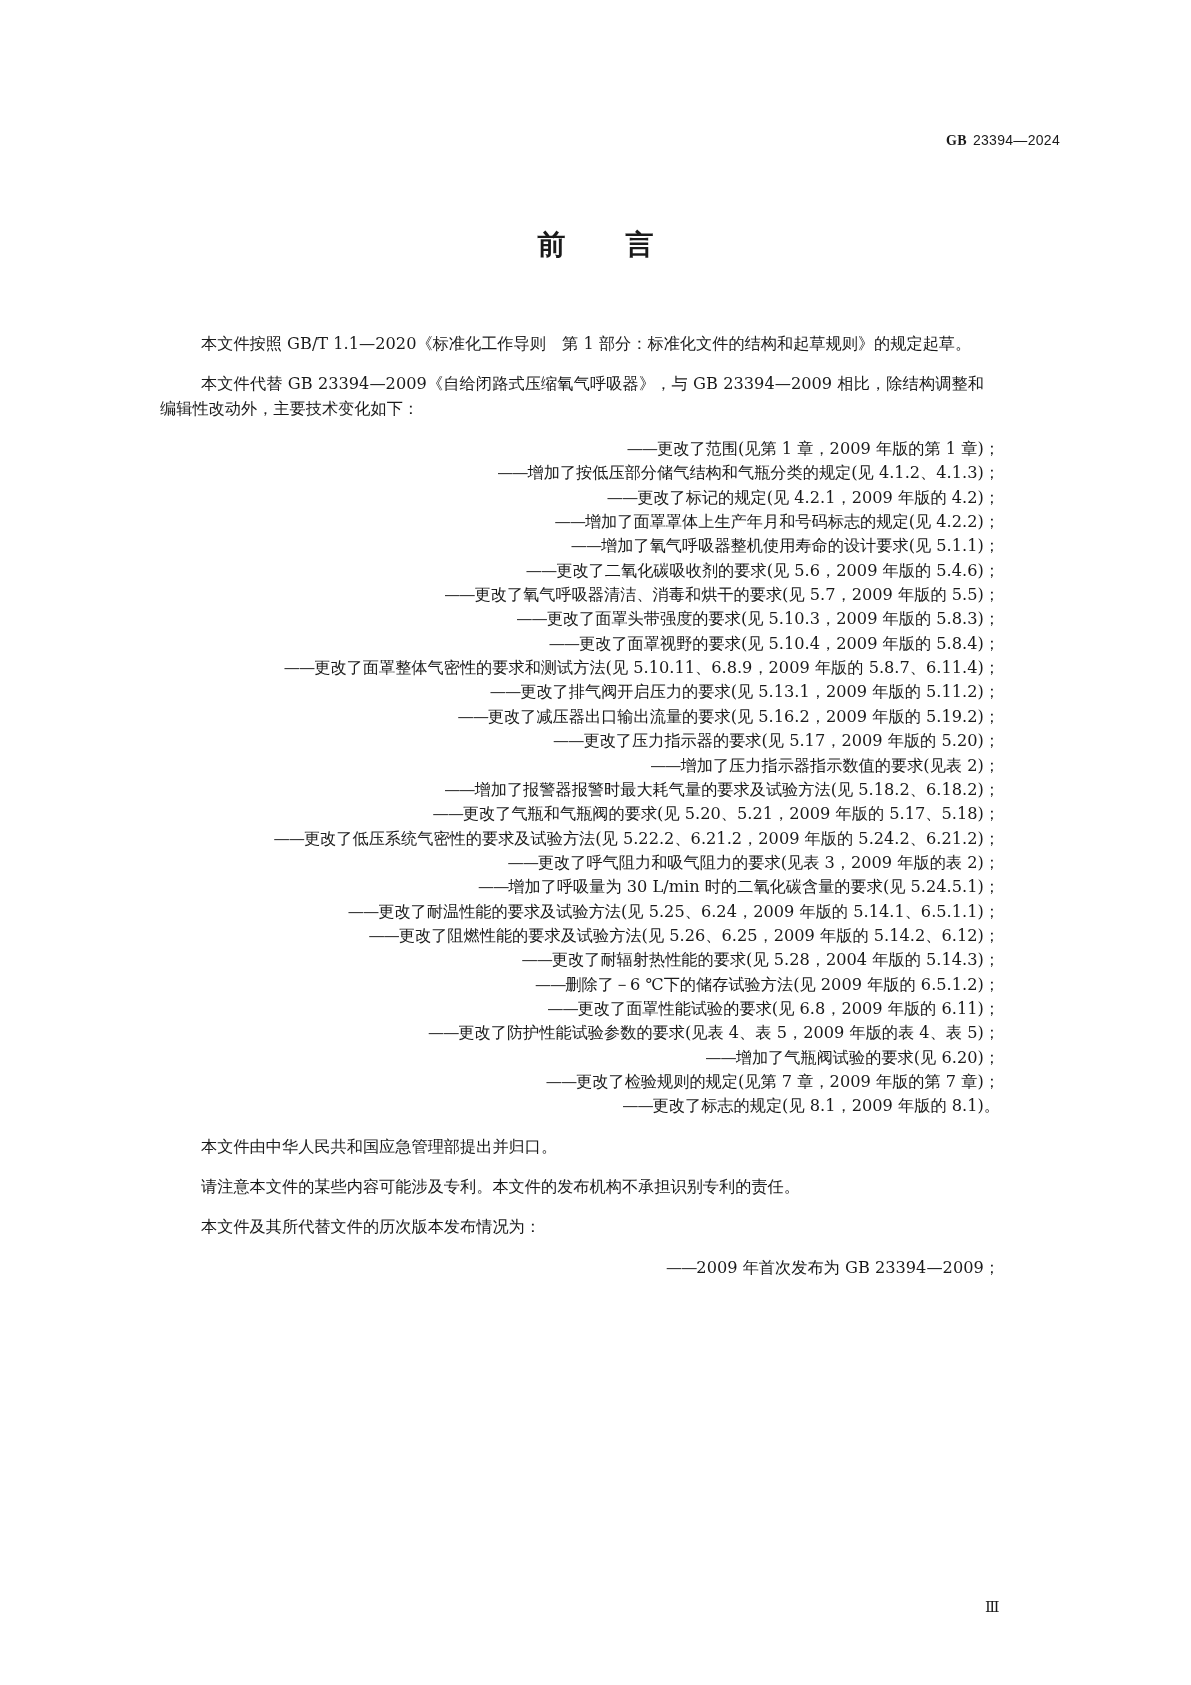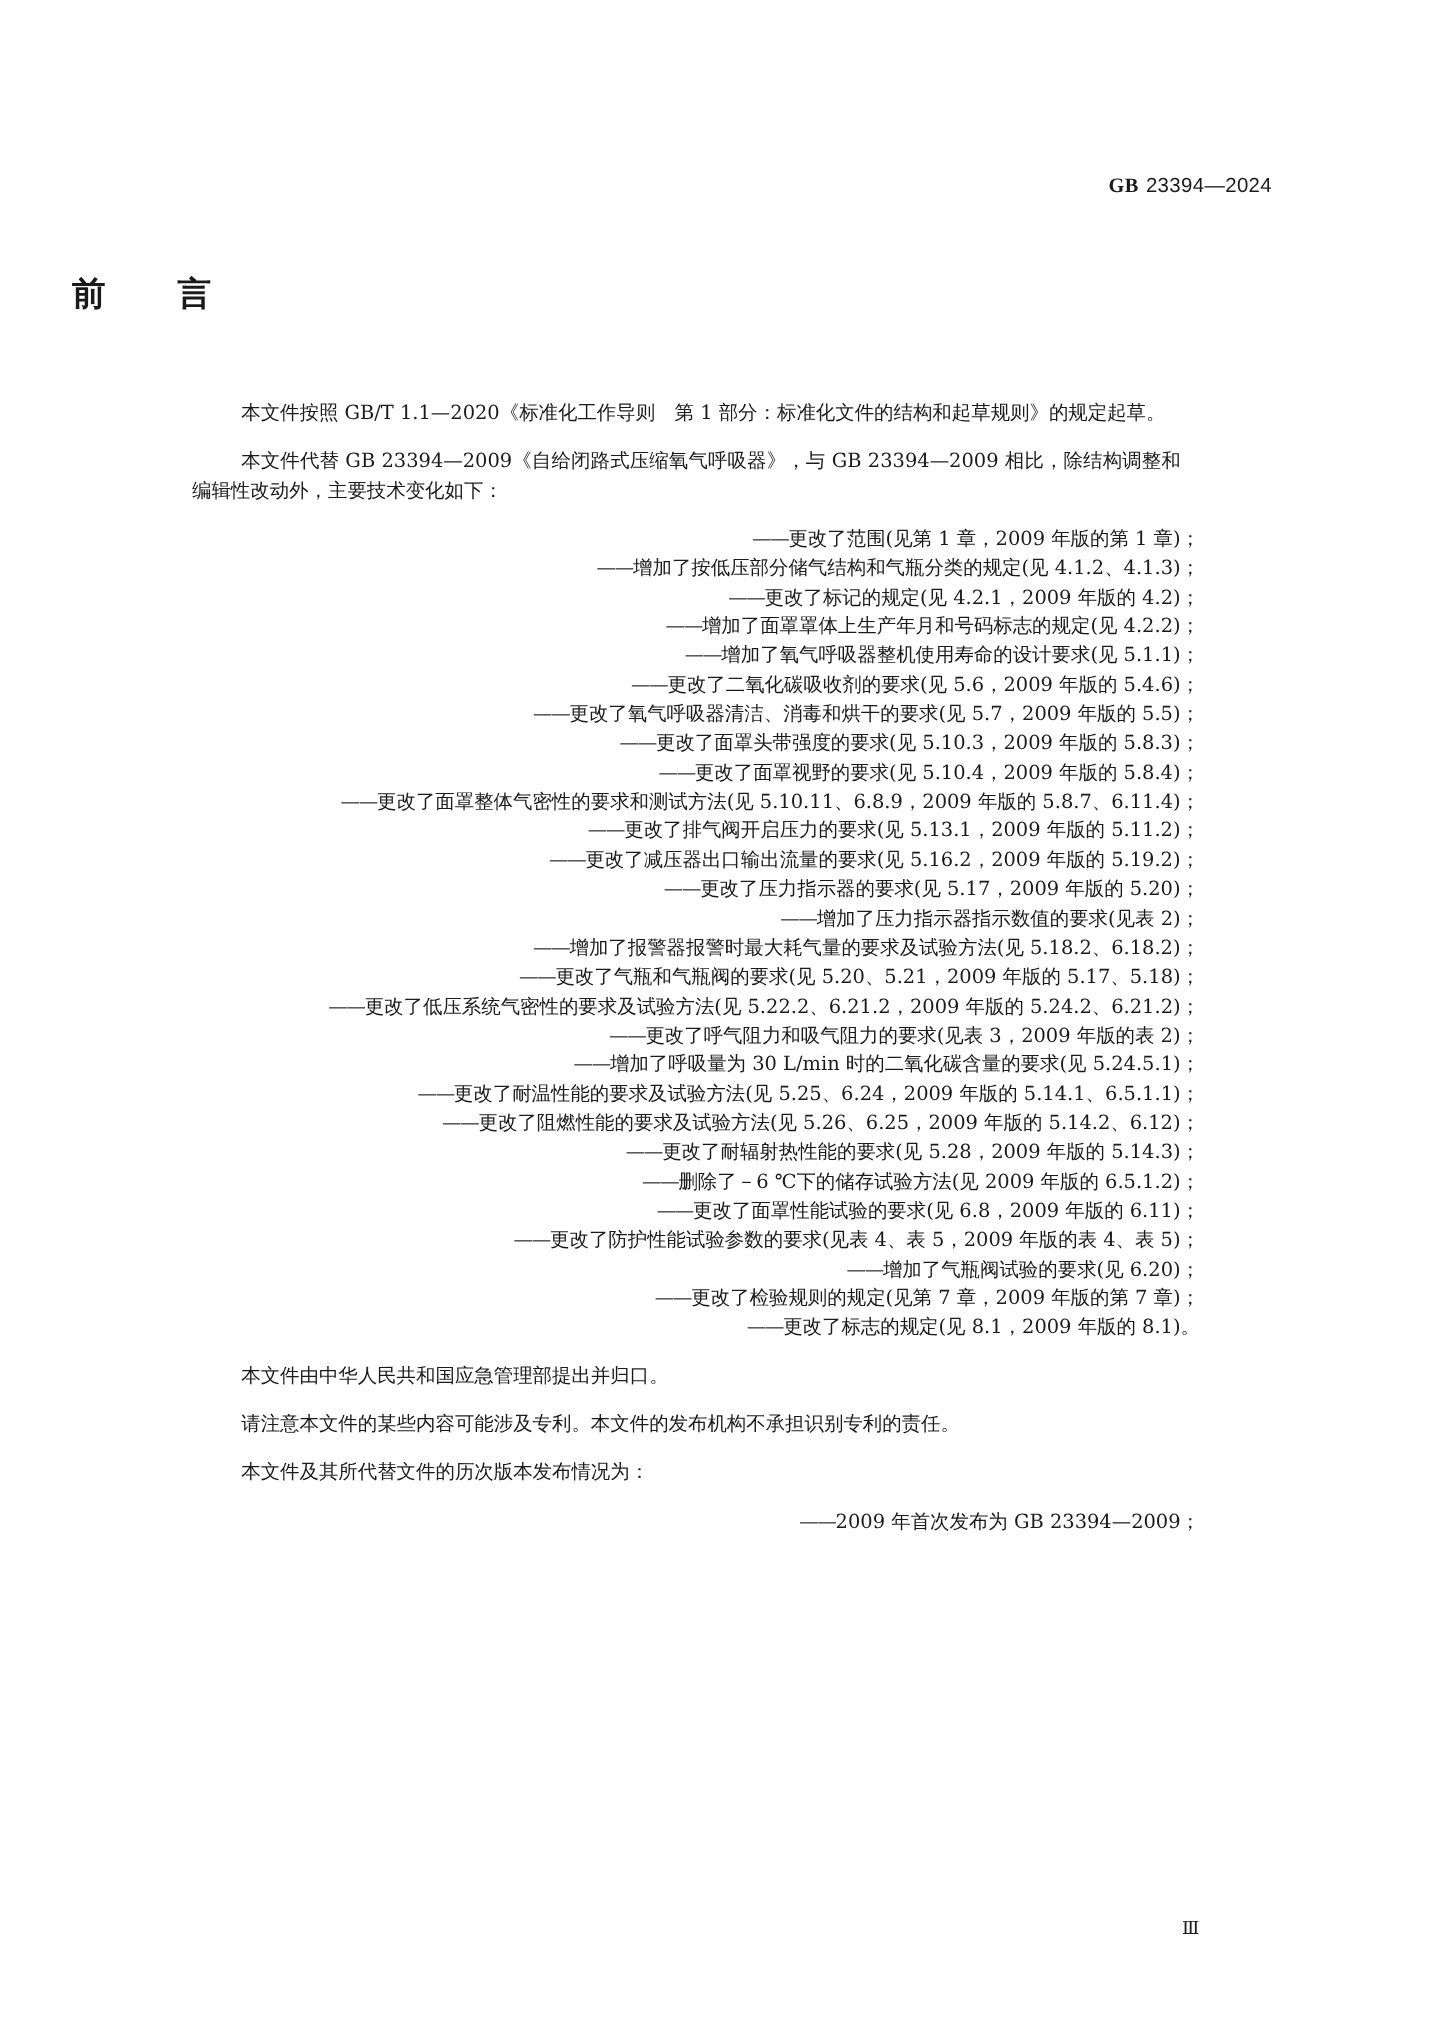--- a/index.html
+++ b/index.html
@@ -6,33 +6,34 @@
   body {
     width: 1191px;
     height: 1685px;
     position: relative;
     overflow: hidden;
     color: #1a1a1a;
     font-family: "DejaVu Serif", "Liberation Serif", serif;
   }
   .std-code {
     position: absolute;
-    top: 145px;
+    top: 132px;
     right: 131px;
     font-family: "Liberation Sans", "DejaVu Sans", sans-serif;
-    font-size: 17px;
+    font-size: 14px;
     letter-spacing: 0.3px;
     white-space: nowrap;
   }
   .std-code .gb { font-family: "Liberation Serif", serif; font-weight: bold; margin-right: 6px; }
   .title {
     position: absolute;
     top: 226px;
     left: 0;
     width: 100%;
+    text-align: center;
     font-family: "DejaVu Sans", "Liberation Sans", sans-serif;
     font-weight: bold;
     font-size: 28px;
     letter-spacing: 60px;
     text-indent: 60px;
   }
   .content {
     position: absolute;
     top: 316px;
     left: 144px;
@@ -88,21 +89,21 @@
     <p class="item"><span class="dash">——</span><span>更改了减压器出口输出流量的要求(见 5.16.2，2009 年版的 5.19.2)；</span></p>
     <p class="item"><span class="dash">——</span><span>更改了压力指示器的要求(见 5.17，2009 年版的 5.20)；</span></p>
     <p class="item"><span class="dash">——</span><span>增加了压力指示器指示数值的要求(见表 2)；</span></p>
     <p class="item"><span class="dash">——</span><span>增加了报警器报警时最大耗气量的要求及试验方法(见 5.18.2、6.18.2)；</span></p>
     <p class="item"><span class="dash">——</span><span>更改了气瓶和气瓶阀的要求(见 5.20、5.21，2009 年版的 5.17、5.18)；</span></p>
     <p class="item"><span class="dash">——</span><span>更改了低压系统气密性的要求及试验方法(见 5.22.2、6.21.2，2009 年版的 5.24.2、6.21.2)；</span></p>
     <p class="item"><span class="dash">——</span><span>更改了呼气阻力和吸气阻力的要求(见表 3，2009 年版的表 2)；</span></p>
     <p class="item"><span class="dash">——</span><span>增加了呼吸量为 30 L/min 时的二氧化碳含量的要求(见 5.24.5.1)；</span></p>
     <p class="item"><span class="dash">——</span><span>更改了耐温性能的要求及试验方法(见 5.25、6.24，2009 年版的 5.14.1、6.5.1.1)；</span></p>
     <p class="item"><span class="dash">——</span><span>更改了阻燃性能的要求及试验方法(见 5.26、6.25，2009 年版的 5.14.2、6.12)；</span></p>
-    <p class="item"><span class="dash">——</span><span>更改了耐辐射热性能的要求(见 5.28，2009 年版的 5.14.3)；</span></p>
+    <p class="item"><span class="dash">——</span><span>更改了耐辐射热性能的要求(见 5.28，2004 年版的 5.14.3)；</span></p>
     <p class="item"><span class="dash">——</span><span>删除了－6 ℃下的储存试验方法(见 2009 年版的 6.5.1.2)；</span></p>
     <p class="item"><span class="dash">——</span><span>更改了面罩性能试验的要求(见 6.8，2009 年版的 6.11)；</span></p>
     <p class="item"><span class="dash">——</span><span>更改了防护性能试验参数的要求(见表 4、表 5，2009 年版的表 4、表 5)；</span></p>
     <p class="item"><span class="dash">——</span><span>增加了气瓶阀试验的要求(见 6.20)；</span></p>
     <p class="item"><span class="dash">——</span><span>更改了检验规则的规定(见第 7 章，2009 年版的第 7 章)；</span></p>
     <p class="item"><span class="dash">——</span><span>更改了标志的规定(见 8.1，2009 年版的 8.1)。</span></p>
   </div>
 
   <p class="para">本文件由中华人民共和国应急管理部提出并归口。</p>
   <p class="para">请注意本文件的某些内容可能涉及专利。本文件的发布机构不承担识别专利的责任。</p>

